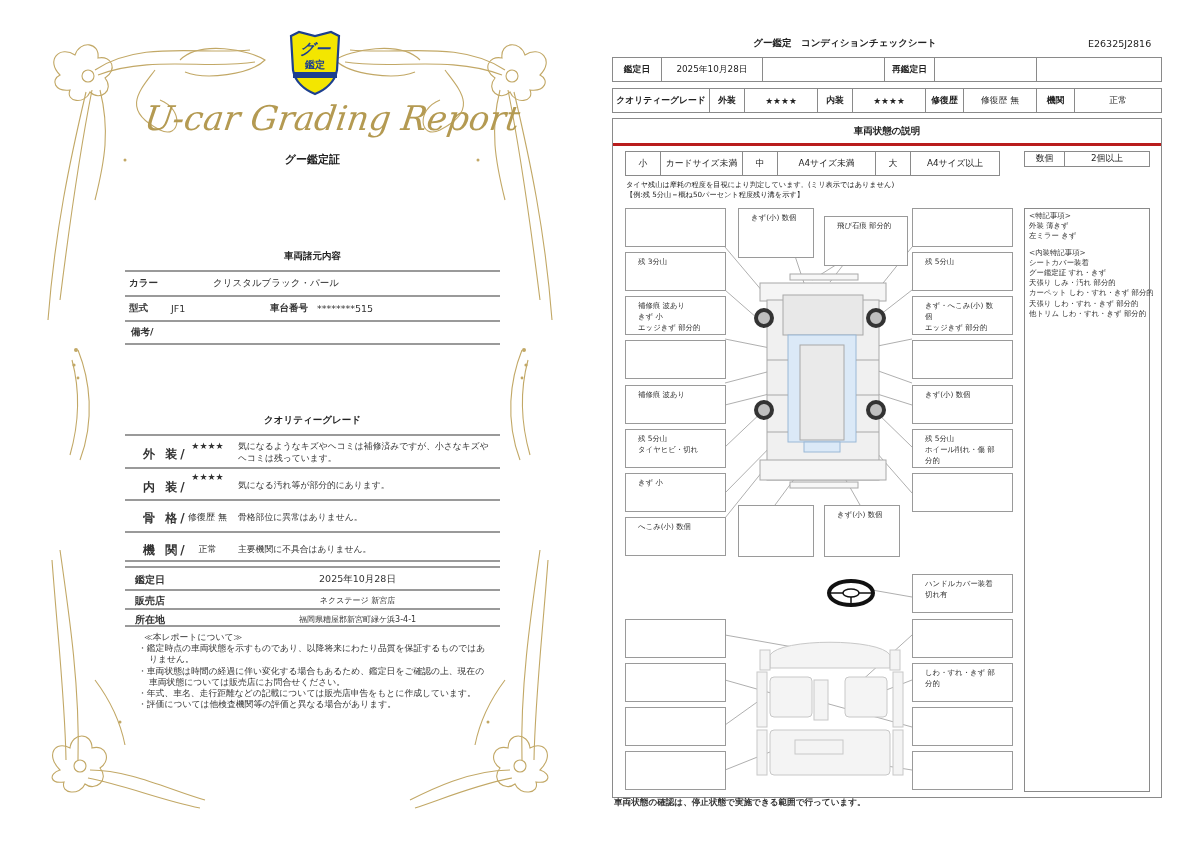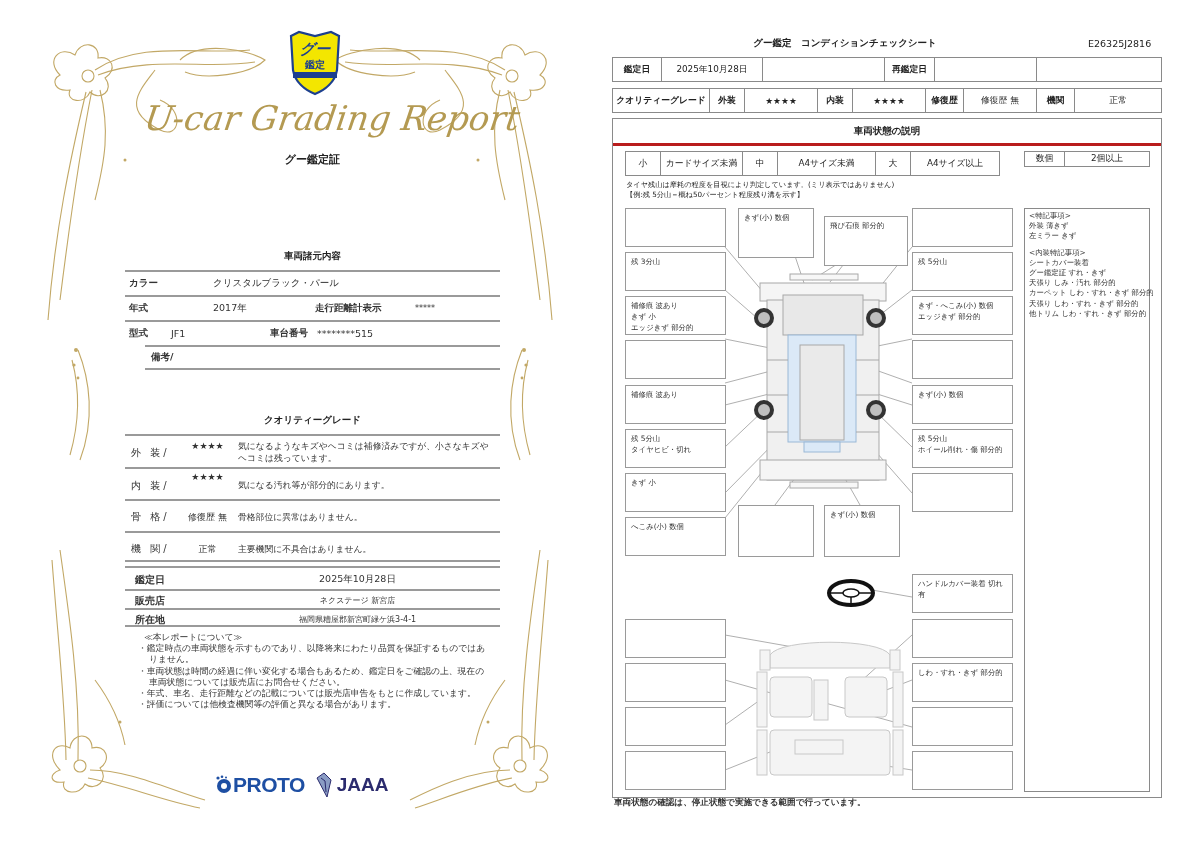--- a/index.html
+++ b/index.html
@@ -14,27 +14,27 @@
     font-family: "DejaVu Serif", serif; font-style: italic; font-size: 34px; color: #b49a52;
     letter-spacing: 0px; transform: skewX(-8deg); white-space: nowrap; }
   .cert-title { position: absolute; left: 125px; top: 152px; width: 375px; text-align: center;
     font-size: 11px; font-weight: bold; color: #222; }
   .cert-body { position: absolute; left: 128px; top: 183px; width: 370px; font-family: "DejaVu Serif", serif;
     font-size: 9.4px; line-height: 13.5px; color: #333; }
   .section-title { position: absolute; left: 125px; width: 375px; text-align: center; font-size: 9.5px; font-weight: bold; color: #222; }
 
   .spec-table { position: absolute; left: 125px; width: 375px; }
   .spec-row { position: relative; border-top: 2px solid #9a9a9a; display: flex; align-items: center; font-size: 9.5px; color: #333; }
-  .spec-row:last-child { border-bottom: 2px solid #9a9a9a; margin-left: 20px; }
+  .spec-row:last-child { border-bottom: 2px solid #9a9a9a; }
   .lbl { font-weight: bold; color: #333; }
   .abs { position: absolute; }
 
   .grade-row { position: relative; border-top: 2px solid #9a9a9a; font-size: 8.8px; color: #333; }
   .grade-row:last-child { border-bottom: 2px solid #9a9a9a; }
-  .g-lbl { position: absolute; left: 6px; font-weight: normal; font-size: 10px; letter-spacing: 3px; }
+  .g-lbl { position: absolute; left: 18px; font-weight: bold; font-size: 12px; letter-spacing: 3px; }
   .g-val { position: absolute; left: 55px; width: 55px; text-align: center; font-size: 9px; }
   .g-desc { position: absolute; left: 113px; width: 258px; line-height: 12px; }
 
   .info-row { position: relative; border-top: 2px solid #9a9a9a; height: 19px; font-size: 9px; color: #333; }
   .info-row:last-child { border-bottom: 2px solid #9a9a9a; }
   .info-row .i-lbl { position: absolute; left: 10px; top: 3px; font-weight: bold; font-size: 10px; }
   .info-row .i-val { position: absolute; left: 90px; right: 0; top: 4px; text-align: center; }
 
   .notes { position: absolute; left: 138px; top: 632px; width: 350px; font-family: "DejaVu Serif", serif;
     font-size: 8.8px; line-height: 11.2px; color: #333; }
@@ -53,21 +53,21 @@
   .cell { position: absolute; top: 0; bottom: 0; display: flex; align-items: center; justify-content: center;
     font-size: 8.8px; color: #222; border-right: 1px solid #8a8a8a; }
   .cell:last-child { border-right: none; }
   .cell.hd { font-weight: bold; }
 
   .main-frame { position: absolute; left: 612px; top: 118px; width: 550px; height: 680px; border: 1px solid #8a8a8a; }
   .mf-title { position: absolute; left: 0; right: 0; top: 0; height: 27px; border-bottom: 3px solid #b91c1c;
     display: flex; align-items: center; justify-content: center; font-size: 9.5px; font-weight: bold; color: #222; }
   .tire-note { position: absolute; left: 626px; top: 180px; font-size: 7.2px; line-height: 10px; color: #222; }
 
-  .cbox { position: absolute; border: 1px solid #9a9a9a; background: #fff; font-size: 7.4px; line-height: 11px; padding: 3px 5px; color: #333; }
+  .cbox { position: absolute; border: 1px solid #9a9a9a; background: #fff; font-size: 7.4px; line-height: 11px; padding: 3px 12px; color: #333; }
   .memo { position: absolute; left: 1024px; top: 208px; width: 126px; height: 584px; border: 1px solid #8a8a8a;
     padding: 2px 4px; font-size: 7.4px; line-height: 10.2px; color: #333; }
   .memo p { white-space: nowrap; }
   .foot { position: absolute; left: 614px; top: 797px; font-size: 8.6px; font-weight: bold; color: #333; }
   svg.diagram { position: absolute; left: 600px; top: 0; }
 </style>
 </head>
 <body>
 
 <div id="left">
@@ -142,26 +142,20 @@
   <div class="cert-title">グー鑑定証</div>
 
   <div class="section-title" style="top:250px">車両諸元内容</div>
 
   <div class="spec-table" style="top:270px">
     <div class="spec-row" style="height:25px">
       <span class="abs lbl" style="left:4px">カラー</span>
       <span class="abs" style="left:88px">クリスタルブラック・パール</span>
     </div>
     <div class="spec-row" style="height:25px">
-      <span class="abs lbl" style="left:4px">年式</span>
-      <span class="abs" style="left:88px">2017年</span>
-      <span class="abs lbl" style="left:190px">走行距離計表示</span>
-      <span class="abs" style="left:290px;font-size:8px">*****</span>
-    </div>
-    <div class="spec-row" style="height:25px">
       <span class="abs lbl" style="left:4px">型式</span>
       <span class="abs" style="left:46px">JF1</span>
       <span class="abs lbl" style="left:145px">車台番号</span>
       <span class="abs" style="left:192px">********515</span>
     </div>
     <div class="spec-row" style="height:25px">
       <span class="abs lbl" style="left:6px">備考/</span>
     </div>
   </div>
 
@@ -208,39 +202,20 @@
   <div class="notes">
     <div class="nh">≪本レポートについて≫</div>
     <ul>
       <li>・鑑定時点の車両状態を示すものであり、以降将来にわたり品質を保証するものではありません。</li>
       <li>・車両状態は時間の経過に伴い変化する場合もあるため、鑑定日をご確認の上、現在の車両状態については販売店にお問合せください。</li>
       <li>・年式、車名、走行距離などの記載については販売店申告をもとに作成しています。</li>
       <li>・評価については他検査機関等の評価と異なる場合があります。</li>
     </ul>
   </div>
 
-  <div class="logos">
-    <div class="proto">
-      <svg width="18" height="20" viewBox="0 0 18 20">
-          <circle cx="9" cy="11" r="7" fill="#1e4fa3"></circle>
-          <circle cx="9" cy="11" r="3" fill="#fff"></circle>
-          <circle cx="3" cy="3" r="1.6" fill="#1e4fa3"></circle>
-          <circle cx="7" cy="1.8" r="1.3" fill="#1e4fa3"></circle>
-          <circle cx="11" cy="2.6" r="1" fill="#1e4fa3"></circle>
-        </svg>
-      <span>PROTO</span>
-    </div>
-    <div class="jaaa">
-      <svg width="18" height="26" viewBox="0 0 18 26">
-          <path d="M2 6 L9 1 L16 8 L12 25 Z" fill="#8a9cc4" stroke="#2b2b6e" stroke-width="1"></path>
-          <path d="M6 6 L10 9 L11 20" stroke="#2b2b6e" stroke-width="1" fill="none"></path>
-        </svg>
-      <span>JAAA</span>
-    </div>
-  </div>
 </div>
 
 <div id="right">
   <div class="r-title">グー鑑定　コンディションチェックシート</div>
   <div class="r-code">E26325J2816</div>
 </div>
 
 <div class="box" style="left:612px;top:57px;width:550px;height:25px">
   <div class="cell hd" style="left:0;width:49px">鑑定日</div>
   <div class="cell" style="left:49px;width:101px">2025年10月28日</div>

